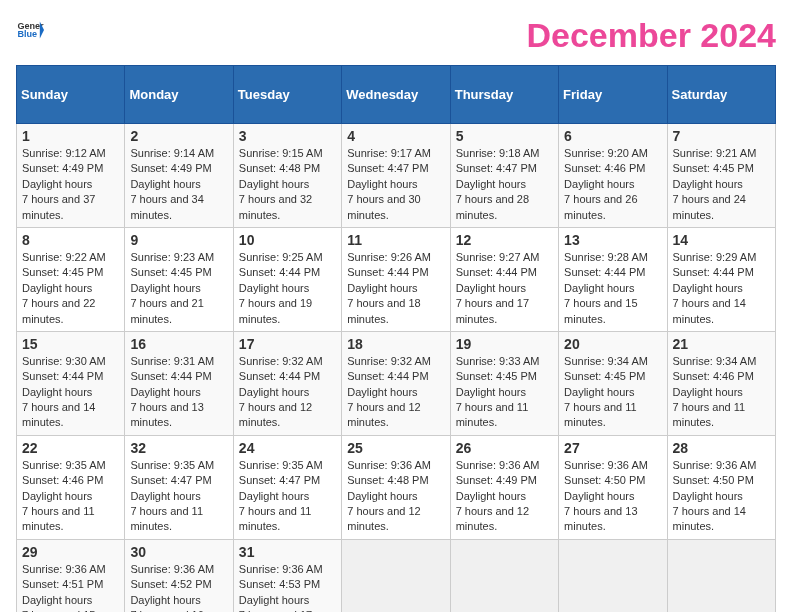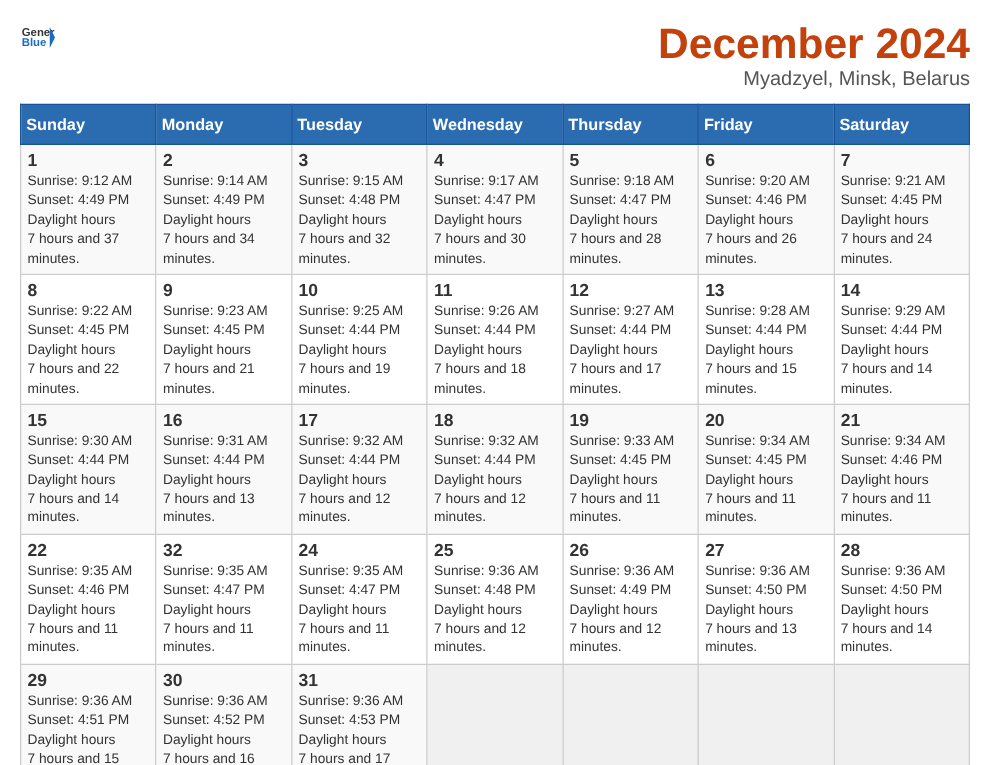--- a/index.html
+++ b/index.html
@@ -19,31 +19,31 @@
     .logo {
       display: flex;
       align-items: center;
       gap: 4px;
     }
     .logo-icon {
       width: 28px;
       height: 28px;
     }
     .title-block { text-align: right; }
-    .month-title { font-size: 34px; font-weight: bold; color: #c2410c; }
+    .month-title { font-size: 34px; font-weight: bold; color: #ec4899; }
     .location-title { font-size: 16px; color: #555; }
     .calendar {
       width: 100%;
       border-collapse: collapse;
       font-size: 11px;
     }
     .calendar thead tr th {
       background-color: #2b6cb0;
       color: #fff;
-      padding: 8px 4px;
+      padding: 21px 4px;
       text-align: left;
       font-size: 13px;
       border: 1px solid #1a5298;
     }
     .calendar tbody tr td {
       border: 1px solid #ccc;
       vertical-align: top;
       padding: 4px 5px;
       width: calc(100% / 7);
       min-height: 80px;
@@ -74,21 +74,20 @@
 <div class="header">
   <div class="logo">
     <svg class="logo-icon" viewBox="0 0 40 40" xmlns="http://www.w3.org/2000/svg">
       <text x="2" y="18" font-size="13" font-weight="bold" fill="#333" font-family="Arial">General</text>
       <text x="2" y="30" font-size="13" font-weight="bold" fill="#1a6bc4" font-family="Arial">Blue</text>
       <polygon points="34,8 40,20 34,32" fill="#1a6bc4"></polygon>
     </svg>
   </div>
   <div class="title-block">
     <div class="month-title">December 2024</div>
-    <div class="location-title">Myadzyel, Minsk, Belarus</div>
   </div>
 </div>
 
 <table class="calendar">
   <thead>
     <tr>
     <th>Sunday</th>
         <th>Monday</th>
         <th>Tuesday</th>
         <th>Wednesday</th>

